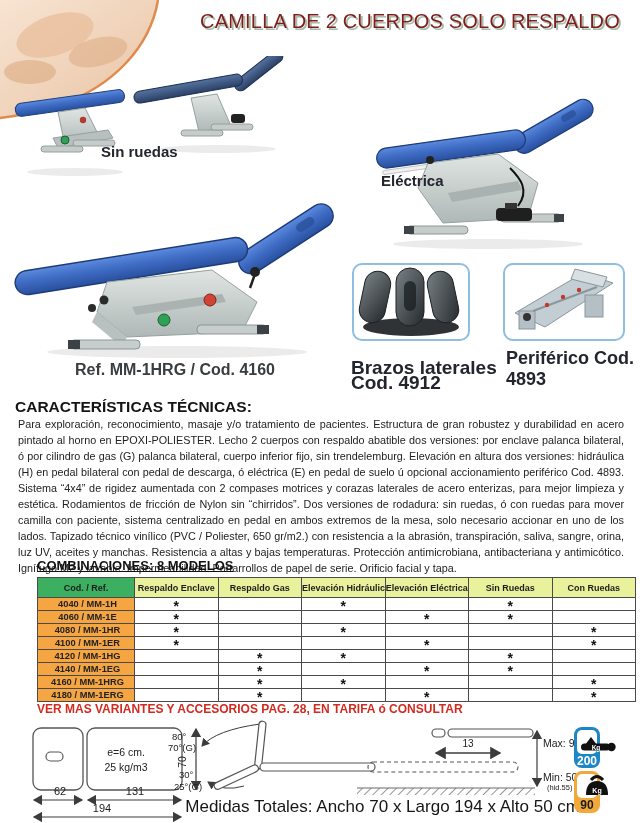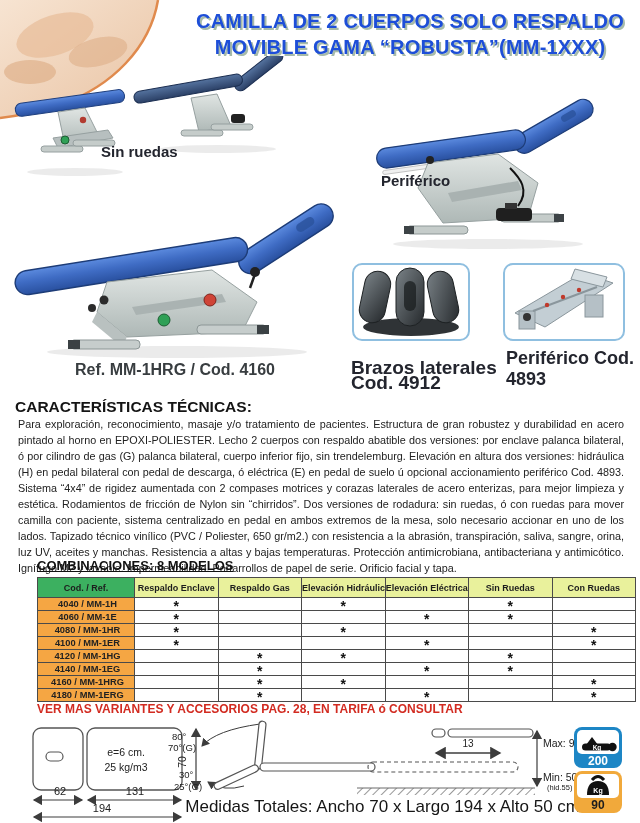--- a/index.html
+++ b/index.html
@@ -1,35 +1,35 @@
 <!DOCTYPE html>
 <html><head>
 <meta charset="utf-8">
 <style>
   html,body{margin:0;padding:0;background:#fff;}
   #page{position:relative;width:640px;height:823px;background:#fff;overflow:hidden;
         font-family:"Liberation Sans","DejaVu Sans",sans-serif;color:#222;}
   .abs{position:absolute;}
-  .title{font-weight:bold;font-size:20px;line-height:26px;text-align:center;
-         color:#1d4ed8;text-shadow:2px 2px 0 #a7bba9;letter-spacing:.2px;}
+  .title{font-weight:normal;font-size:20px;line-height:26px;text-align:center;
+         color:#7f1d1d;text-shadow:2px 2px 0 #a7bba9;letter-spacing:.2px;}
   .plabel{font-weight:bold;color:#23252e;}
   .acc-card{border:2px solid #8FBFE0;border-radius:10px;background:#fff;}
   .h1{font-weight:bold;font-size:15.5px;color:#141414;}
   .body-text{font-size:10.8px;line-height:16px;text-align:justify;color:#222;}
   .h2{font-weight:bold;font-size:13px;color:#111;text-decoration:underline;}
   table.comb{border-collapse:collapse;table-layout:fixed;width:598px;}
   table.comb th,table.comb td{border:1px solid #4a4a4a;padding:0;text-align:center;overflow:hidden;}
   table.comb th{height:19px;font-size:9px;font-weight:bold;background:#E9F19C;color:#1d1d1d;white-space:nowrap;}
   table.comb th.first{background:#3CB060;}
   table.comb td{height:12px;font-size:14px;font-weight:bold;line-height:10px;color:#111;}
   table.comb td.code{background:#F5A643;font-size:9.3px;text-align:center;padding-left:3px;line-height:12px;color:#222;white-space:nowrap;}
   table.comb td.mark span{position:relative;top:2px;}
   .note{font-weight:bold;font-size:12px;color:#D22B21;white-space:nowrap;text-align:center;}
   .medidas{font-size:17px;color:#161616;text-align:center;white-space:nowrap;}
-  .badge{width:48px;border-radius:8px;text-align:center;}
+  .badge{width:26px;border-radius:8px;text-align:center;}
   .badge .inner{background:#fff;border-radius:5px;margin:3px 3px 0 3px;height:24px;}
   .badge .val{font-weight:bold;font-size:12px;line-height:15px;}
   svg text{font-family:"Liberation Sans","DejaVu Sans",sans-serif;}
 </style>
 </head>
 <body>
 
 <div id="page">
 
   <svg width="0" height="0" style="position:absolute" aria-hidden="true">
@@ -67,21 +67,20 @@
   <svg class="abs" style="left:0;top:0" width="205" height="125">
     <path d="M0,0 L158,0 C150,48 112,86 62,104 C40,111 18,116 0,118 Z" fill="url(#peachG)"></path>
     <ellipse cx="55" cy="35" rx="40" ry="20" fill="#e6ba95" opacity=".65" transform="rotate(-18 55 35)"></ellipse>
     <ellipse cx="98" cy="52" rx="30" ry="14" fill="#ddac83" opacity=".55" transform="rotate(-14 98 52)"></ellipse>
     <ellipse cx="30" cy="72" rx="26" ry="12" fill="#d7a176" opacity=".5"></ellipse>
     <path d="M158,0 C150,48 112,86 62,104 C40,111 18,116 0,118" fill="none" stroke="#e08a4d" stroke-width="2.5"></path>
   </svg>
 
   <div class="abs title" style="left:190px;top:8px;width:440px;">
     <div>CAMILLA DE 2 CUERPOS SOLO RESPALDO</div>
-    <div>MOVIBLE GAMA “ROBUSTA”(MM-1XXX)</div>
   </div>
 
   <svg class="abs" style="left:133px;top:56px" width="165" height="100">
     <ellipse cx="85" cy="93" rx="58" ry="4" fill="#000" opacity=".08"></ellipse>
     <g>
       <rect x="102" y="24" width="58" height="12" rx="6" fill="url(#bedNavy)" stroke="#1c2f52" stroke-width="1" transform="rotate(-38 106 30)"></rect>
       <rect x="0" y="24" width="110" height="12" rx="6" fill="url(#bedNavy)" stroke="#1c2f52" stroke-width="1" transform="rotate(-10 70 30)"></rect>
       <polygon points="58,42 84,38 98,70 66,76" fill="url(#baseGray)" stroke="#96a0a0"></polygon>
       <rect x="48" y="74" width="42" height="6" rx="3" fill="#c5ccca" stroke="#96a0a0"></rect>
       <rect x="78" y="68" width="42" height="6" rx="3" fill="#c5ccca" stroke="#96a0a0"></rect>
@@ -121,21 +120,21 @@
       <rect x="132" y="136" width="62" height="8" rx="4" fill="#c5ccca" stroke="#8d9797"></rect>
       <rect x="36" y="148" width="10" height="8" fill="#3d4346"></rect>
       <rect x="186" y="136" width="10" height="8" fill="#3d4346"></rect>
       <circle cx="62" cy="82" r="4" fill="#222"></circle>
       <path d="M150,128 C162,112 152,100 142,90" fill="none" stroke="#111" stroke-width="2"></path>
       <rect x="128" y="130" width="36" height="13" rx="4" fill="#1f1f1f"></rect>
       <rect x="137" y="125" width="12" height="6" fill="#333"></rect>
     </g>
   </svg>
 
-  <div class="abs plabel" style="left:381px;top:172px;font-size:15px;">Periférico</div>
+  <div class="abs plabel" style="left:381px;top:172px;font-size:15px;">Eléctrica</div>
 
   <svg class="abs" style="left:12px;top:182px" width="340" height="180">
     <ellipse cx="165" cy="170" rx="130" ry="6" fill="#000" opacity=".08"></ellipse>
     <g>
       <g transform="rotate(-33 232 84)">
         <rect x="228" y="72" width="108" height="24" rx="12" fill="url(#bedBlue)" stroke="#1d3c77" stroke-width="1.4"></rect>
         <rect x="296" y="78" width="20" height="9" rx="4.5" fill="#2c549e" opacity=".85"></rect>
       </g>
       <g transform="rotate(-9 120 85)">
         <rect x="2" y="72" width="235" height="24" rx="12" fill="url(#bedBlue)" stroke="#1d3c77" stroke-width="1.4"></rect>

